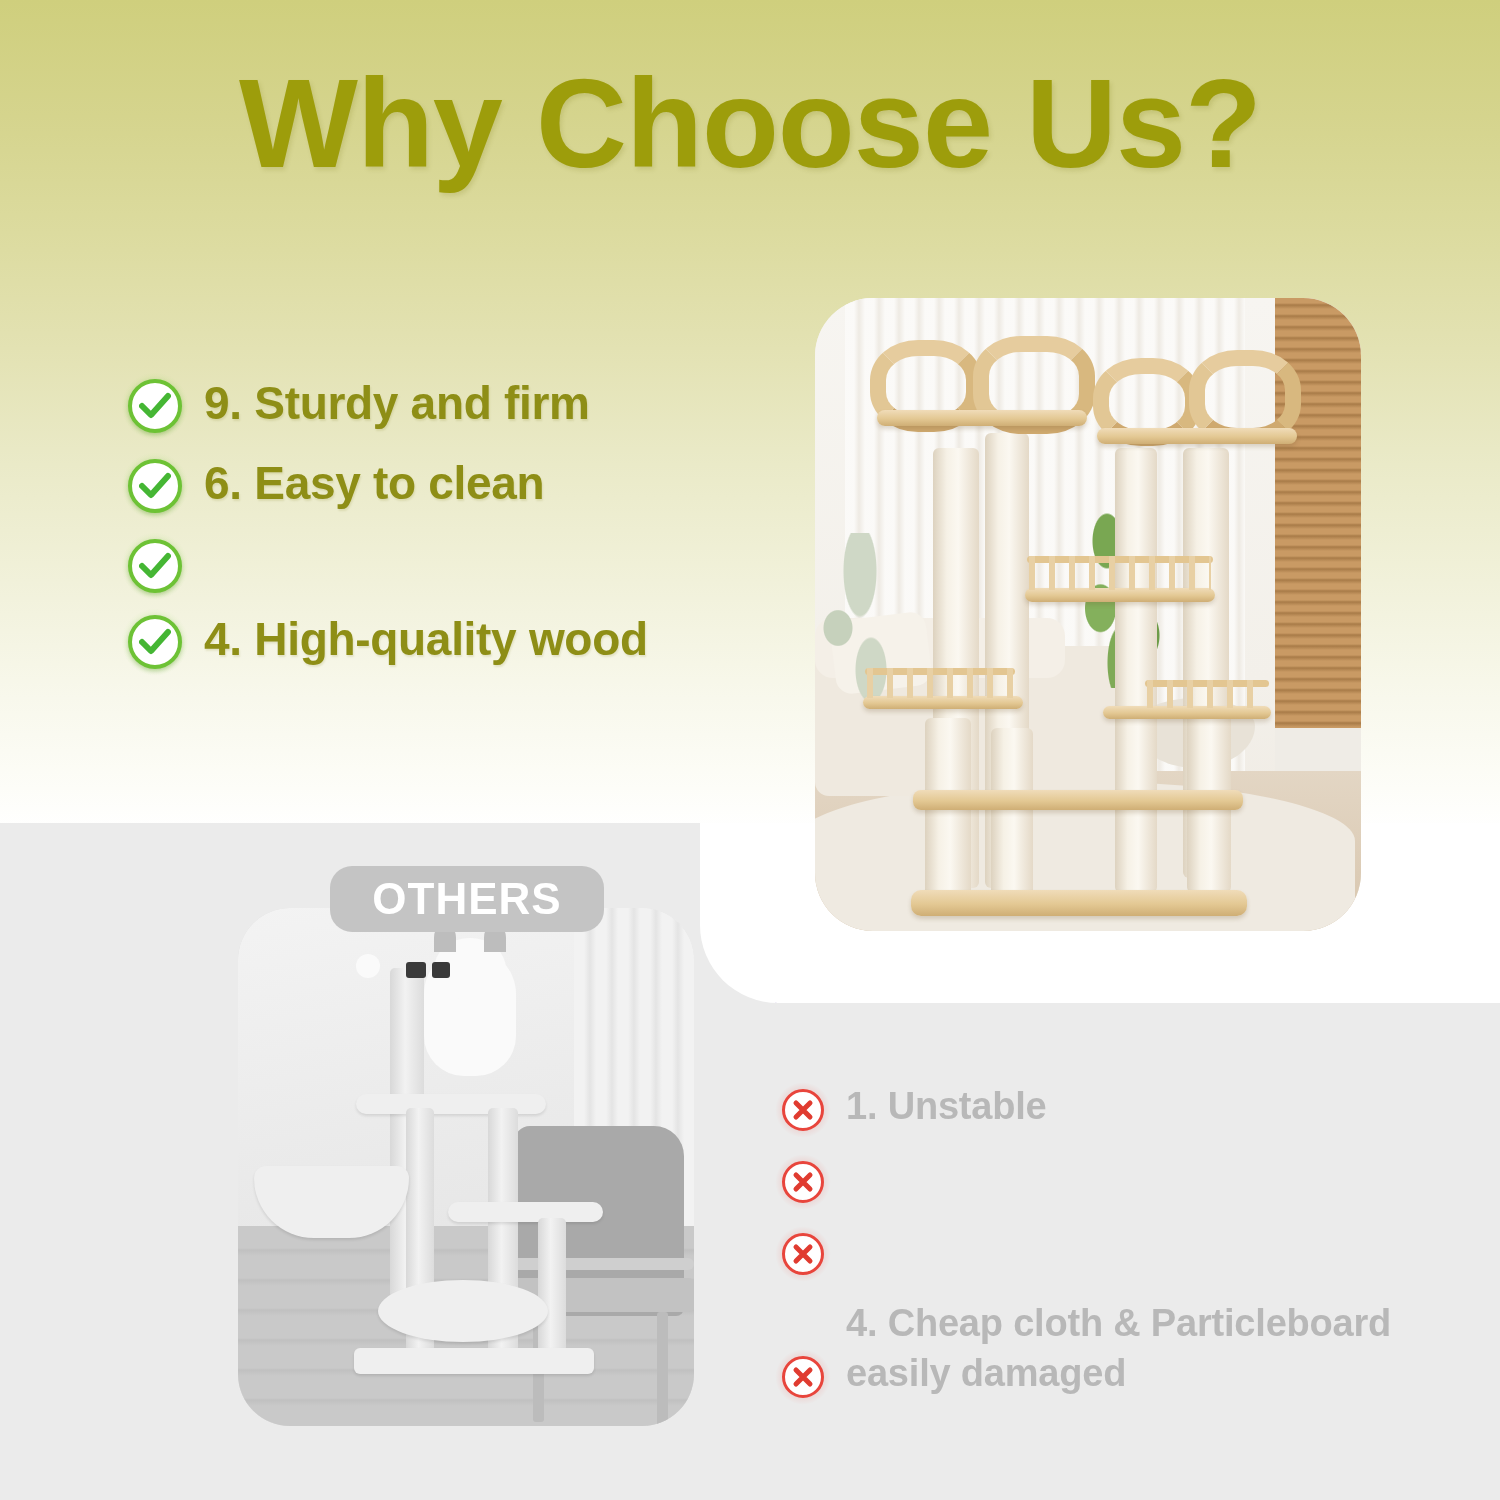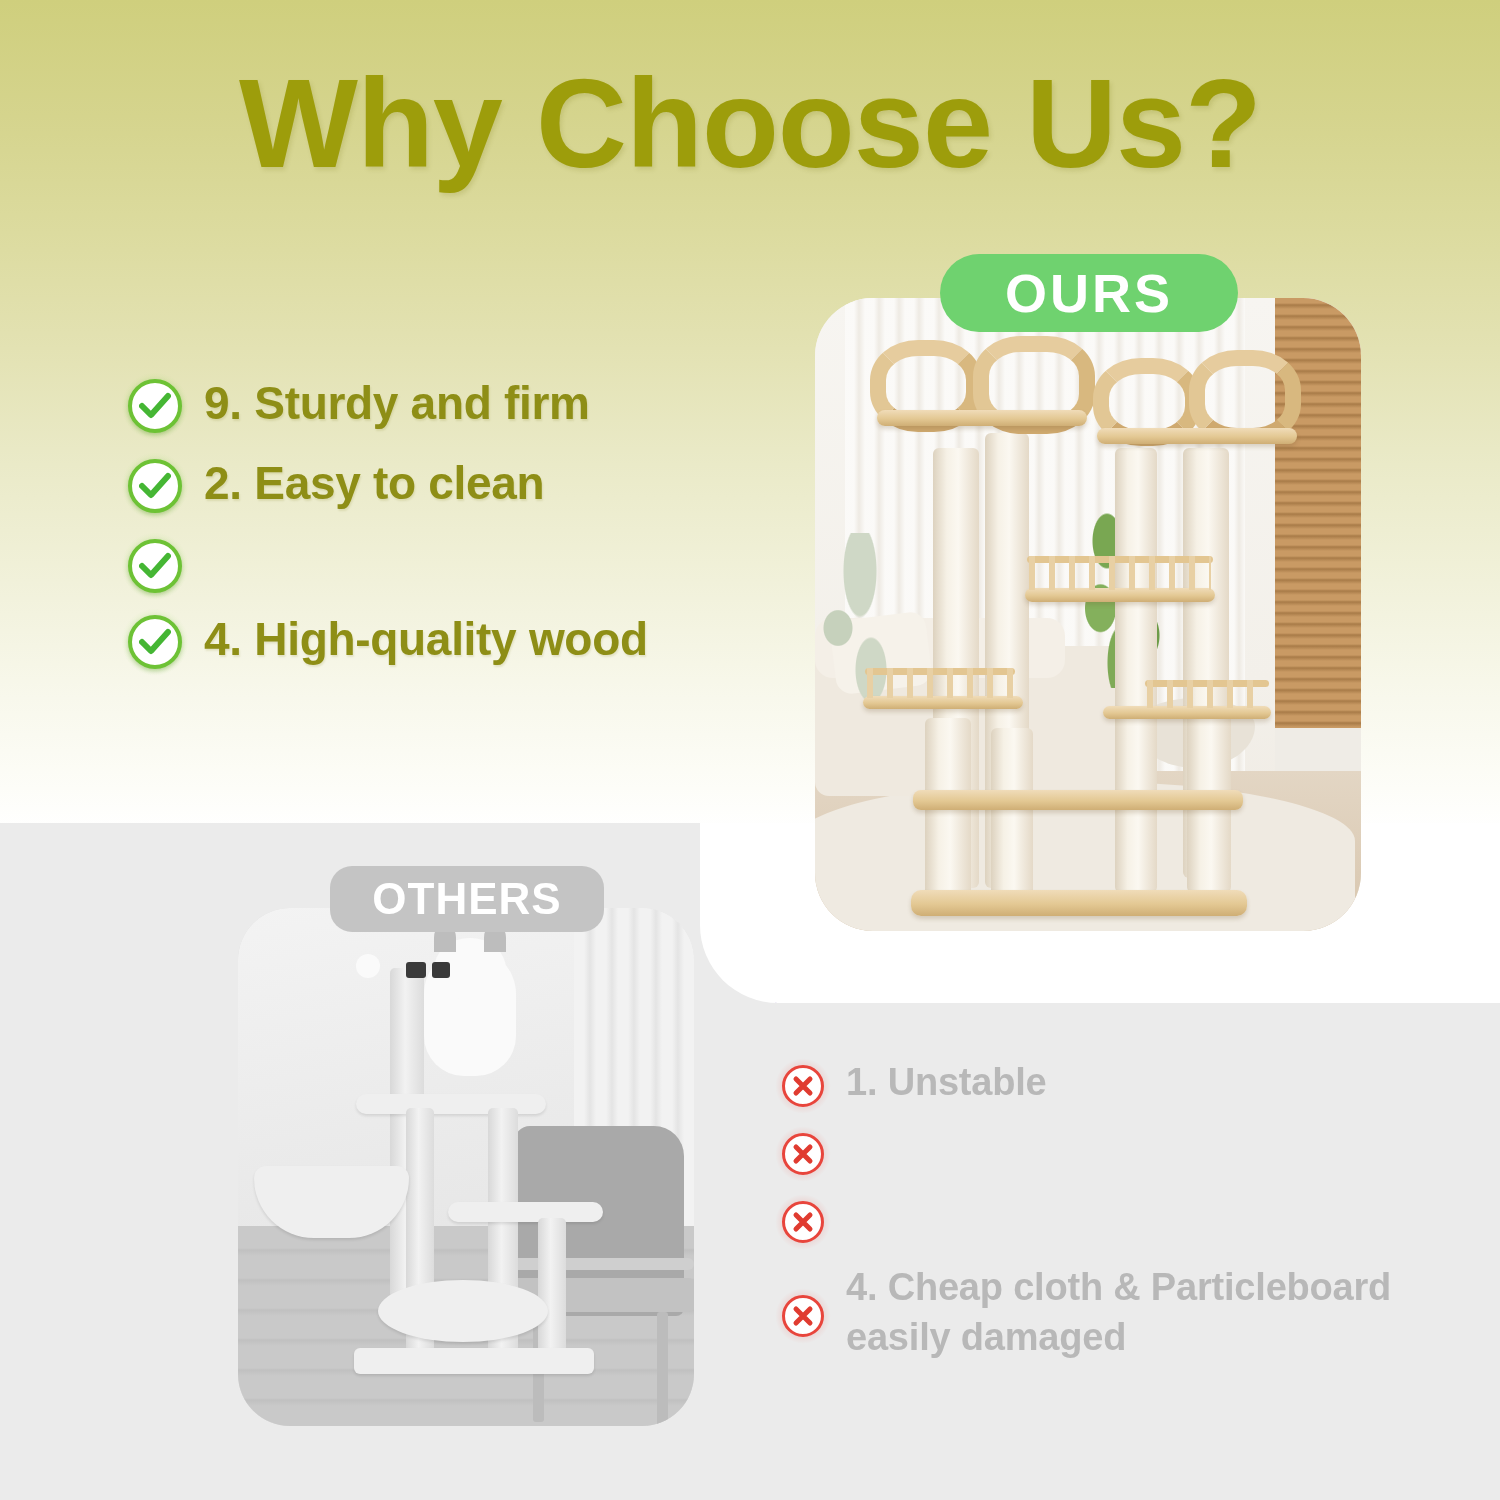--- a/index.html
+++ b/index.html
@@ -176,22 +176,23 @@
   }
 
   
   .cons-list {
     position: absolute;
     left: 782px; top: 1058px;
     width: 690px;
   }
   .con-item {
     display: flex;
-    align-items: center;
+    align-items: flex-end;
     margin-bottom: 20px;
+    margin-top: 24px;
   }
   .cross-badge {
     flex: 0 0 auto;
     position: relative;
     width: 42px; height: 42px;
     margin-top: 6px;
     margin-right: 22px;
   }
   .cross-badge .glow {
     position: absolute; inset: -7px;
@@ -319,42 +320,41 @@
       <div class="rail" style="left:52px; top:370px; width:148px; height:30px;"></div>
 
       <div class="plank" style="left:288px; top:408px; width:168px; height:13px;"></div>
       <div class="railtop" style="left:330px; top:382px; width:124px;"></div>
       <div class="rail" style="left:332px; top:382px; width:120px; height:28px;"></div>
 
       <div class="plank" style="left:98px; top:492px; width:330px; height:20px;"></div>
       <div class="plank" style="left:96px; top:592px; width:336px; height:26px; border-radius:10px;"></div>
     </div>
   </div>
-  <div class="ours-badge">OURS</div>
 
   <div class="pros-list">
     <div class="pro-item">
       <span class="check-badge">
         <span class="glow"></span>
           <span class="ring"></span>
         <svg viewBox="0 0 32 28">
             <path d="M3 14 L12 23 L29 4" fill="none" stroke="#45b634" stroke-width="6" stroke-linecap="round" stroke-linejoin="round"></path>
           </svg>
       </span>
       <span class="pro-text">9. Sturdy and firm</span>
     </div>
     <div class="pro-item">
       <span class="check-badge">
         <span class="glow"></span>
           <span class="ring"></span>
         <svg viewBox="0 0 32 28">
             <path d="M3 14 L12 23 L29 4" fill="none" stroke="#45b634" stroke-width="6" stroke-linecap="round" stroke-linejoin="round"></path>
           </svg>
       </span>
-      <span class="pro-text">2. Easy to clean</span>
+      <span class="pro-text">6. Easy to clean</span>
     </div>
     <div class="pro-item">
       <span class="check-badge">
         <span class="glow"></span>
           <span class="ring"></span>
         <svg viewBox="0 0 32 28">
             <path d="M3 14 L12 23 L29 4" fill="none" stroke="#45b634" stroke-width="6" stroke-linecap="round" stroke-linejoin="round"></path>
           </svg>
       </span>
     </div>

